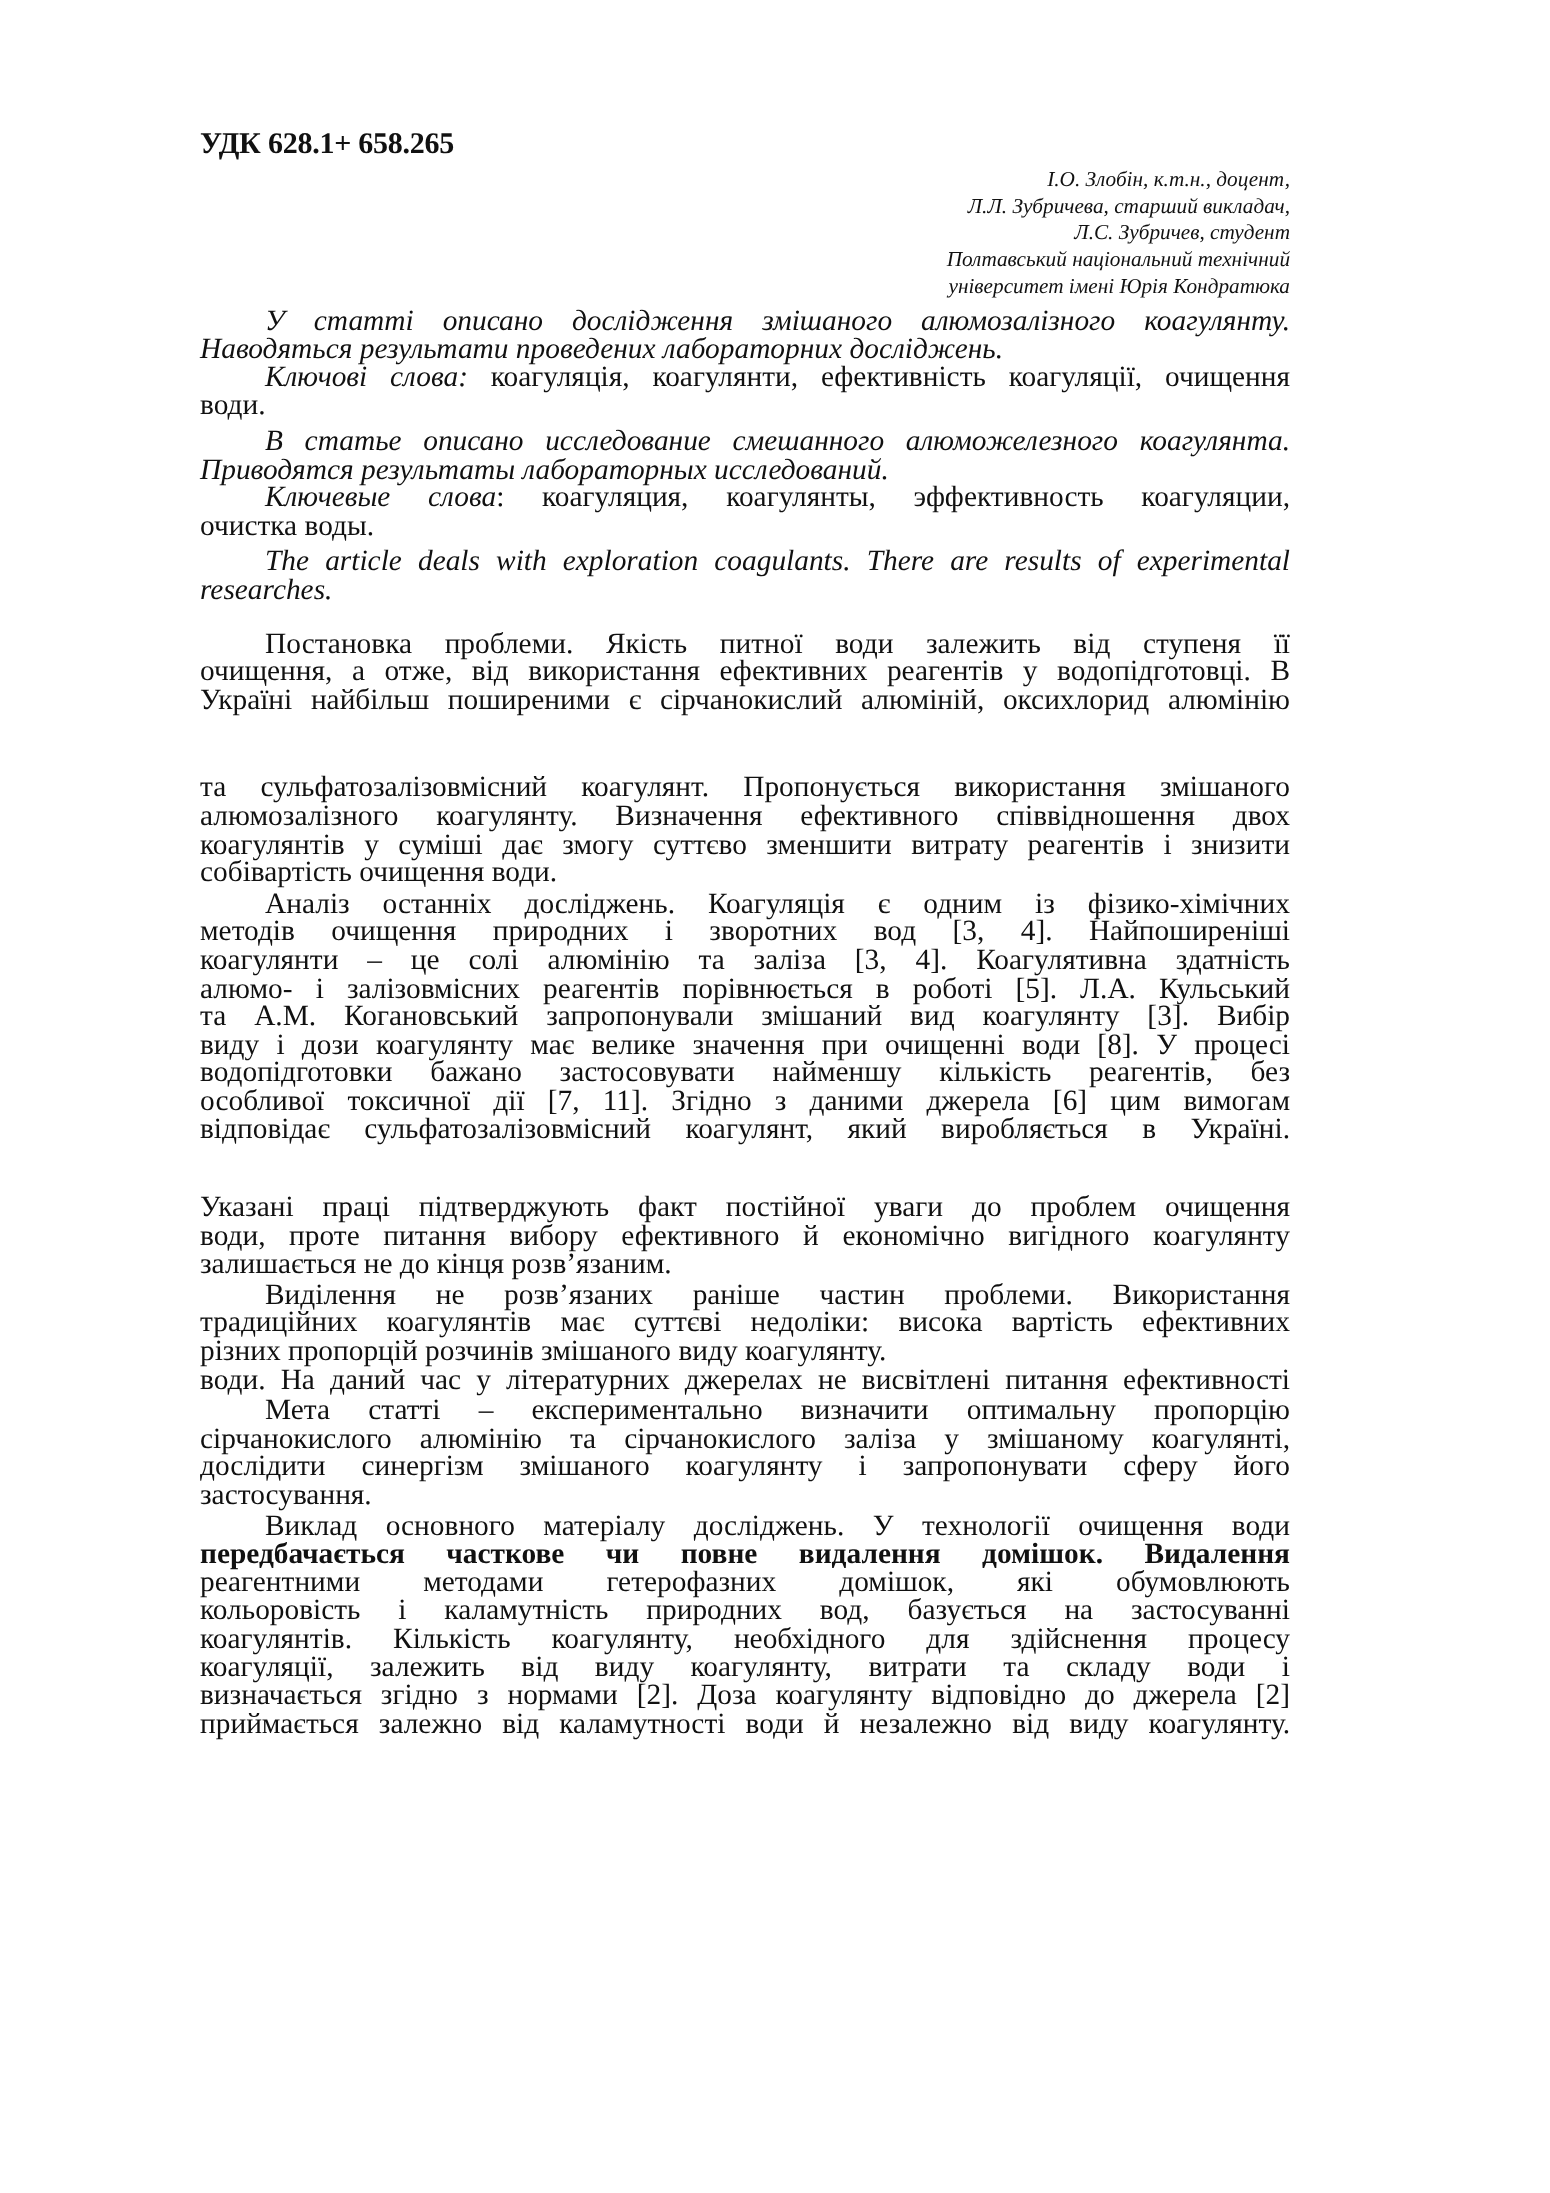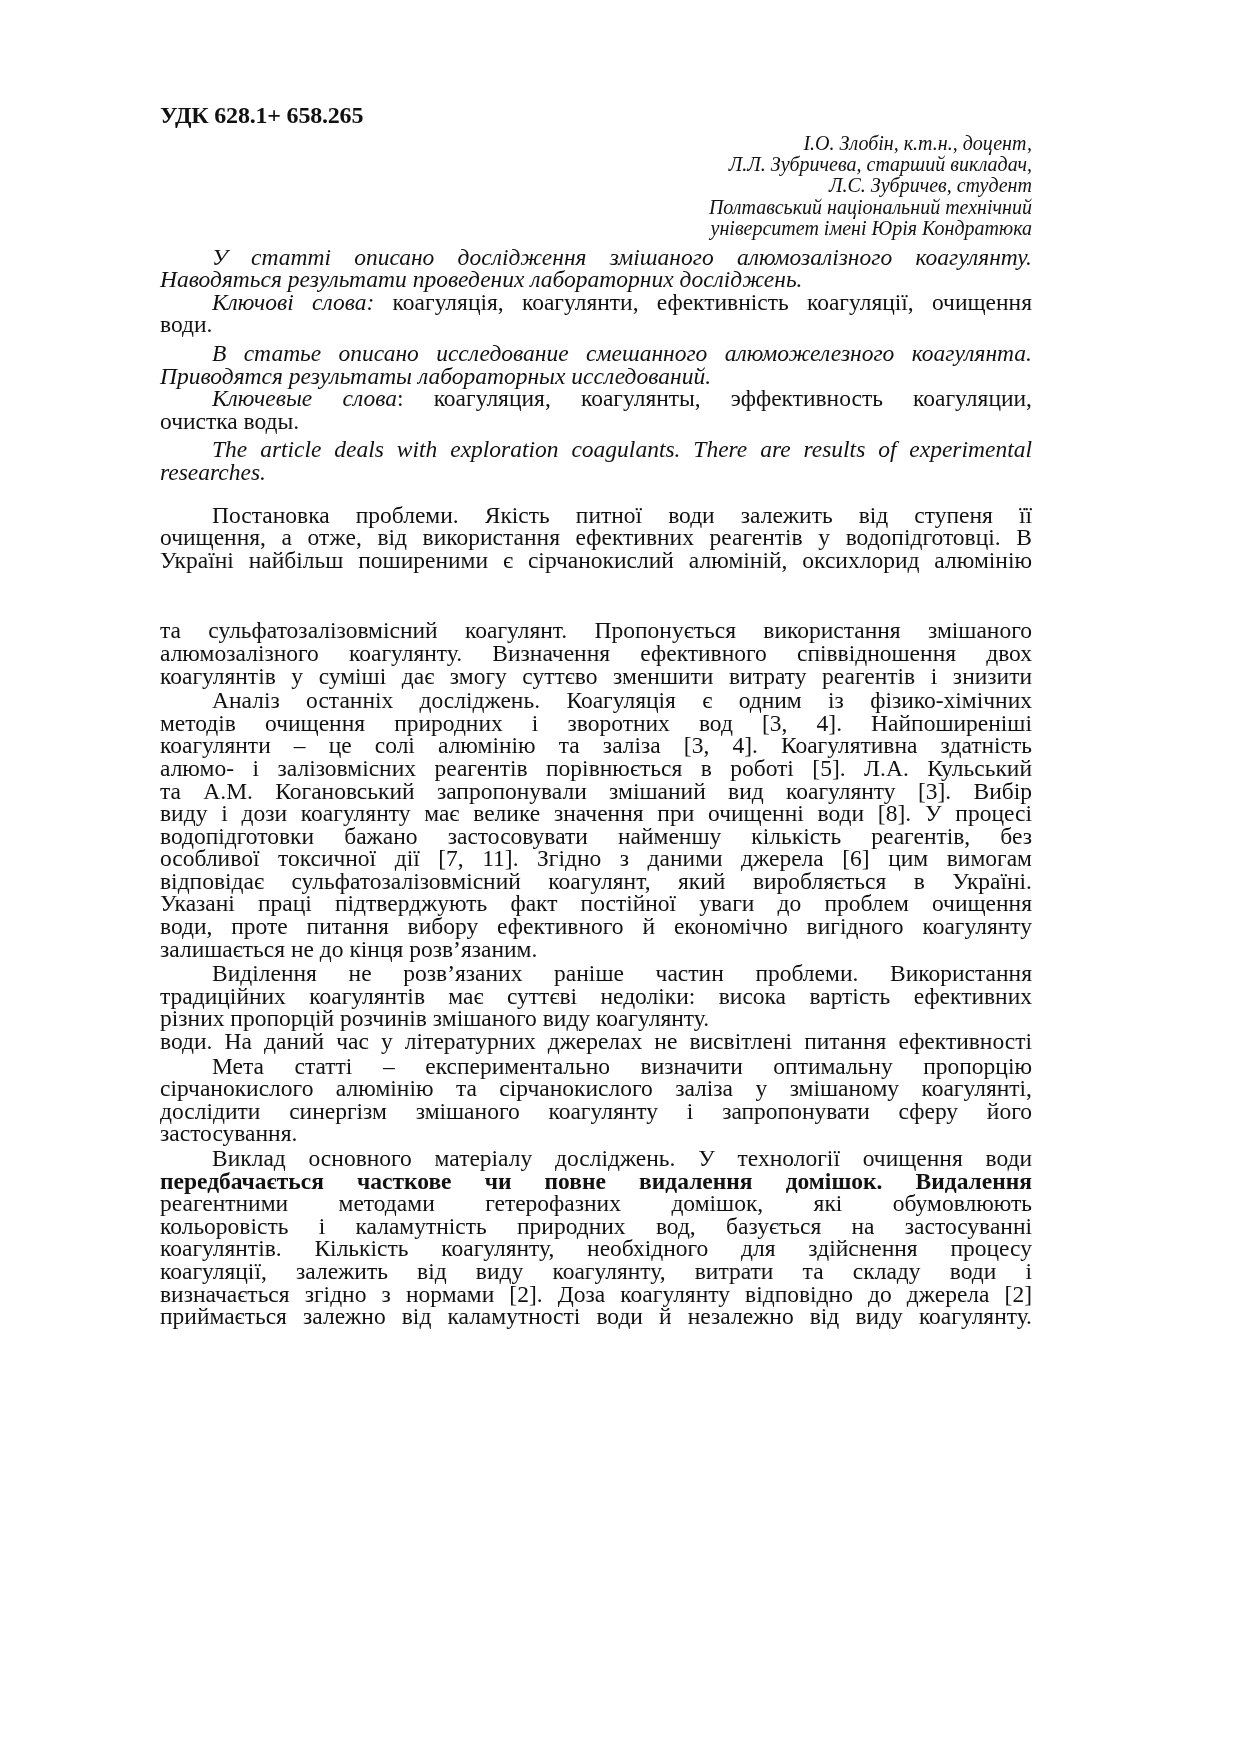--- a/index.html
+++ b/index.html
@@ -3,21 +3,21 @@
 <meta charset="utf-8">
 <style>
   html, body { margin: 0; padding: 0; background: #ffffff; }
   body { width: 1240px; height: 1754px; position: relative; overflow: hidden; }
   .page {
     position: absolute; left: 160px; top: 100px; width: 872px;
     font-family: "Liberation Serif", "DejaVu Serif", serif;
     color: #111111; font-size: 23.5px; line-height: 22.6px;
   }
   .udk { font-weight: bold; font-size: 24px; letter-spacing: -0.2px; margin-top: 4px; margin-bottom: 2px; }
-  .authors { text-align: right; font-style: italic; font-size: 20px; line-height: 21.4px; margin-top: 6px; }
+  .authors { text-align: right; font-style: italic; font-size: 17px; line-height: 21.4px; margin-top: 6px; }
   .title { text-align: center; font-weight: bold; font-size: 24px; line-height: 21px; margin-top: 18px; margin-bottom: 4px; }
   .line { display: block; text-align: justify; text-align-last: justify; white-space: nowrap; overflow: visible; }
   .line.last { text-align-last: left; }
   .indent { padding-left: 52px; }
   .it { font-style: italic; }
   .b { font-weight: normal; }
   .gap { height: 10px; }
 </style>
 </head>
 <body>
@@ -56,33 +56,34 @@
 
   <div class="gap" style="height:20px;"></div>
 
   <div class="para">
     <span class="line indent" style="white-space: normal;"><span class="b">Постановка проблеми</span><span>. Якість питної води залежить від ступеня її</span></span>
     <span class="line" style="white-space: normal;">очищення, а отже, від використання ефективних реагентів у водопідготовці. В</span>
     <span class="line" style="white-space: normal;">Україні найбільш поширеними  є сірчанокислий алюміній, оксихлорид алюмінію</span>
     <span class="line" style="white-space: normal; margin-top: 48px;">та сульфатозалізовмісний коагулянт. Пропонується використання змішаного</span>
     <span class="line" style="white-space: normal;">алюмозалізного коагулянту. Визначення ефективного співвідношення двох</span>
     <span class="line" style="white-space: normal;">коагулянтів у суміші дає змогу суттєво зменшити витрату реагентів і знизити</span>
+    <span class="line last" style="white-space: normal;">собівартість очищення води.</span>
   </div>
 
   <div class="para" style="margin-top:2px;">
     <span class="line indent" style="white-space: normal;"><span class="b">Аналіз останніх досліджень.</span><span> Коагуляція є одним із фізико-хімічних</span></span>
     <span class="line" style="white-space: normal;">методів очищення природних і зворотних вод [3, 4]. Найпоширеніші</span>
     <span class="line" style="white-space: normal;">коагулянти  – це  солі алюмінію та  заліза [3, 4]. Коагулятивна здатність</span>
     <span class="line" style="white-space: normal;">алюмо- і залізовмісних реагентів порівнюється в роботі [5]. Л.А.  Кульський</span>
     <span class="line" style="white-space: normal;">та А.М. Когановський запропонували змішаний вид коагулянту [3]. Вибір</span>
     <span class="line" style="white-space: normal;">виду і дози коагулянту має велике значення при очищенні води [8]. У процесі</span>
     <span class="line" style="white-space: normal;">водопідготовки бажано застосовувати найменшу кількість реагентів, без</span>
     <span class="line" style="white-space: normal;">особливої токсичної дії [7, 11]. Згідно з даними джерела [6] цим вимогам</span>
     <span class="line" style="white-space: normal;">відповідає сульфатозалізовмісний коагулянт, який виробляється в Україні.</span>
-    <span class="line" style="white-space: normal;">Указані праці підтверджують факт постійної уваги до проблем очищення</span>
+    <span class="line" style="white-space: normal; margin-top: 40px;">Указані праці підтверджують факт постійної уваги до проблем очищення</span>
     <span class="line" style="white-space: normal;">води, проте питання вибору ефективного й економічно вигідного коагулянту</span>
     <span class="line last" style="white-space: normal;">залишається не до кінця розв’язаним.</span>
   </div>
 
   <div class="para" style="margin-top:2px;">
     <span class="line indent" style="white-space: normal;"><span class="b">Виділення не розв’язаних раніше частин проблеми.</span><span> Використання</span></span>
     <span class="line" style="white-space: normal;">традиційних коагулянтів має суттєві недоліки: висока вартість ефективних</span>
     <span class="line last" style="white-space: normal;">різних пропорцій розчинів змішаного виду коагулянту.</span>
     <span class="line" style="white-space: normal;">води. На даний час у літературних джерелах не висвітлені питання ефективності</span>
   </div>

